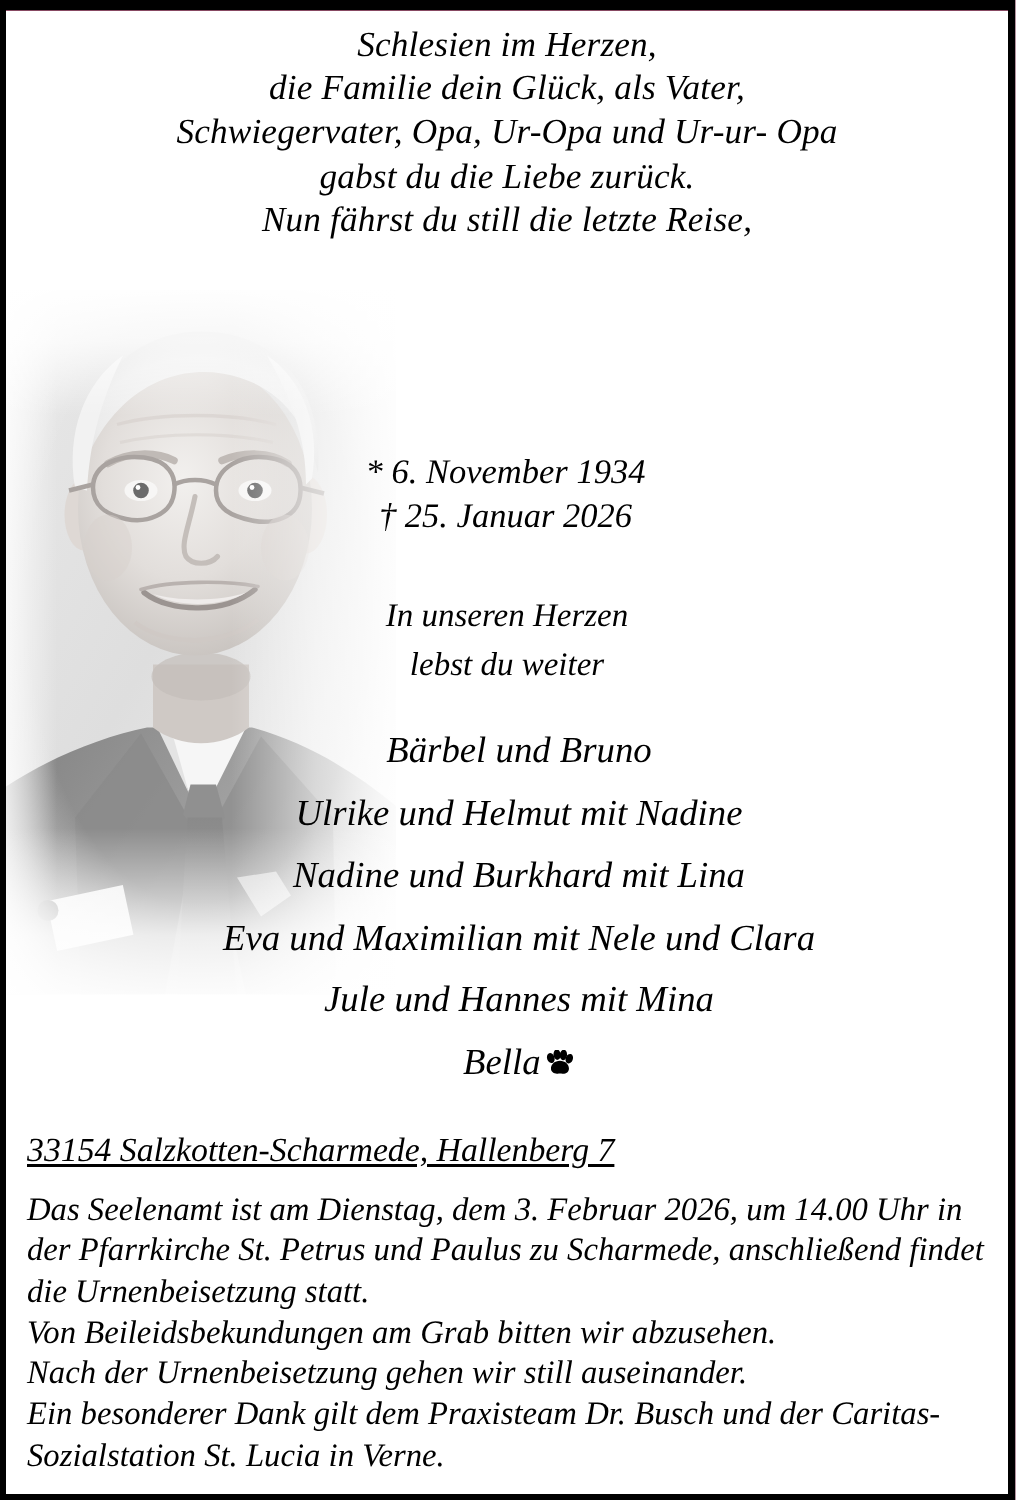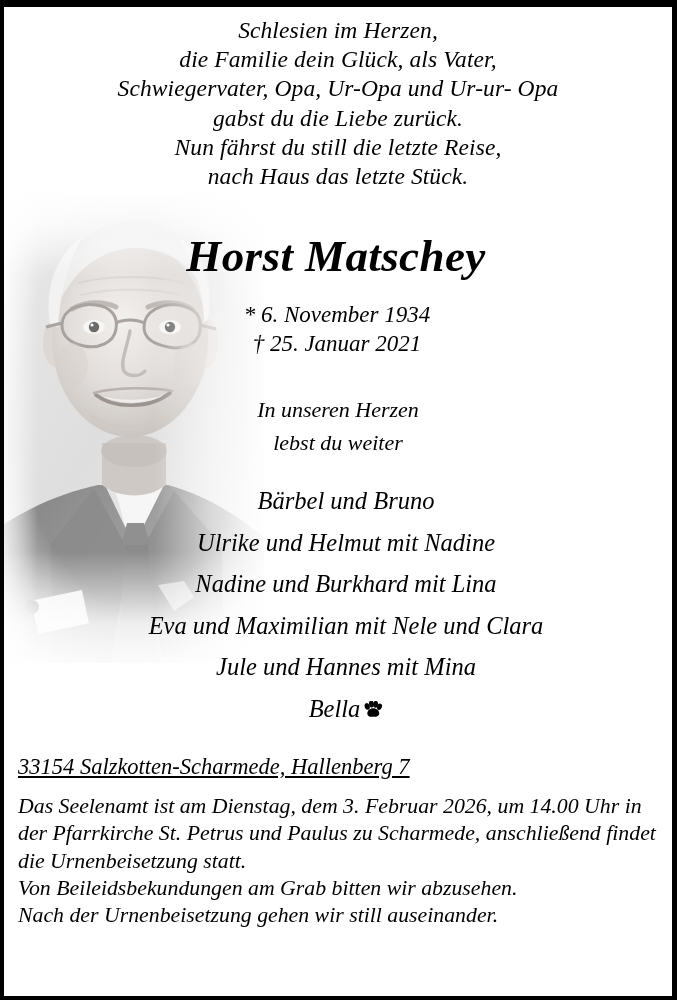--- a/index.html
+++ b/index.html
@@ -243,28 +243,26 @@
     <div class="fade-r"></div>
     <div class="fade-t"></div>
     <div class="fade-b"></div>
 
     <div id="poem" class="txt">
       <div>Schlesien im Herzen,</div>
       <div>die Familie dein Glück, als Vater,</div>
       <div>Schwiegervater, Opa, Ur-Opa und Ur-ur- Opa</div>
       <div>gabst du die Liebe zurück.</div>
       <div>Nun fährst du still die letzte Reise,</div>
-      <div>nach Haus das letzte Stück.</div>
-    </div>
-
-    <div id="name" class="txt">Horst Matschey</div>
+    </div>
+
 
     <div id="dates" class="txt">
       <div>* 6. November 1934</div>
-      <div>† 25. Januar 2021</div>
+      <div>† 25. Januar 2026</div>
     </div>
 
     <div id="motto" class="txt">
       <div>In unseren Herzen</div>
       <div>lebst du weiter</div>
     </div>
 
     <div id="family" class="txt">
       <div>Bärbel und Bruno</div>
       <div>Ulrike und Helmut mit Nadine</div>
@@ -281,16 +279,17 @@
             </svg></span>
       </div>
     </div>
 
     <div id="address" class="txt">33154 Salzkotten-Scharmede, Hallenberg 7</div>
 
     <div id="details" class="txt">
       <p>Das Seelenamt ist am Dienstag, dem 3. Februar 2026, um 14.00 Uhr in der Pfarrkirche St. Petrus und Paulus zu Scharmede, anschließend findet die Urnenbeisetzung statt.</p>
       <p>Von Beileidsbekundungen am Grab bitten wir abzusehen.</p>
       <p>Nach der Urnenbeisetzung gehen wir still auseinander.</p>
+      <p>Ein besonderer Dank gilt dem Praxisteam Dr. Busch und der Caritas-Sozialstation St. Lucia in Verne.</p>
     </div>
 
   </div>
 </div>
 
 </body></html>

